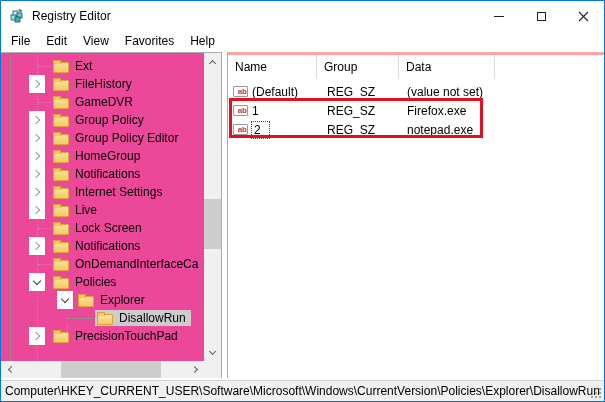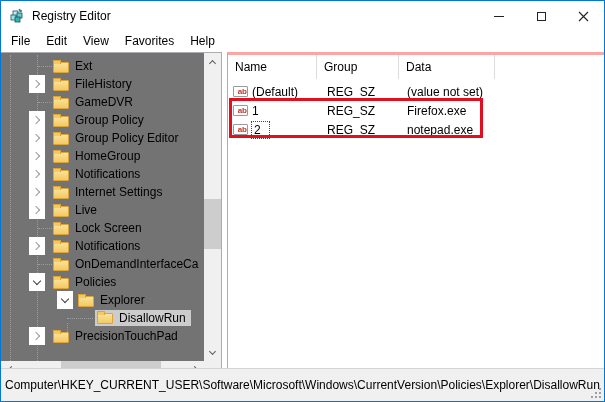--- a/index.html
+++ b/index.html
@@ -15,41 +15,41 @@
   #caption-buttons { margin-left:auto; display:flex; height:100%; }
   .cap-btn { width:42px; height:100%; display:flex; align-items:center; justify-content:center; }
   .min-glyph { width:10px; height:1px; background:#222; display:block; }
   .max-glyph { width:9px; height:9px; border:1px solid #222; display:block; }
   
   #menubar { position:absolute; top:30px; left:0; right:0; height:21px; display:flex; align-items:center; padding-left:2px; background:#fff; }
   .menu-item { padding:0 8px; line-height:21px; font-size:12px; }
   
   #main { position:absolute; top:51px; left:0; right:0; bottom:23px; background:#fff; }
   
-  #left-pane { position:absolute; left:0; top:0; width:221px; bottom:0; background:#737373; border-top:1px solid #abadb3; border-right:1px solid #abadb3; }
+  #left-pane { position:absolute; left:0; top:0; width:221px; bottom:0; background:#ec4899; border-top:1px solid #abadb3; border-right:1px solid #abadb3; }
   #tree { position:absolute; left:0; top:0; right:17px; bottom:17px; overflow:hidden; padding-top:4px; }
   .guide { position:absolute; border-left:1px dotted #9c9c9c; width:0; }
   #guide-1 { left:9px;  top:2px; bottom:0; }
   #guide-2 { left:36px; top:2px; bottom:0; }
   #guide-3 { left:66px; top:270px; height:13px; }
   .trow { position:relative; height:18px; display:flex; align-items:center; white-space:nowrap; }
   .chevbox { position:absolute; left:28px; top:0; width:16px; height:18px; display:flex; align-items:center; justify-content:center; background:#fff; }
   .lv3 > .chevbox { left:56px; }
   .chev { width:6px; height:6px; border-right:1.4px solid #9a9a9a; border-bottom:1.4px solid #9a9a9a; transform:rotate(-45deg); margin-left:-3px; }
   .expanded > .chevbox .chev { border-color:#3f3f3f; transform:rotate(45deg); margin-left:0; margin-top:-3px; }
   .leaf.lv2::before { content:''; position:absolute; left:37px; top:9px; width:16px; border-top:1px dotted #9c9c9c; }
   .leaf.lv4::before { content:''; position:absolute; left:66px; top:9px; width:26px; border-top:1px dotted #9c9c9c; }
   .folder { position:relative; width:16px; height:11px; flex:none;
     background:linear-gradient(#fbe29b,#f3c964); border:1px solid #dfa437; border-radius:1px; margin-top:2px; }
   .folder::before { content:''; position:absolute; top:-3px; left:-1px; width:6px; height:3px;
     background:#f3c964; border:1px solid #dfa437; border-bottom:none; border-radius:1px 1px 0 0; }
   .lv2 > .folder { margin-left:52px; }
   .lv3 > .folder { margin-left:77px; }
   .tlabel { margin-left:6px; }
-  .sel-wrap { display:flex; background:#cccccc; margin-left:94px; padding:1px 5px 1px 2px; }
+  .sel-wrap { display:flex; align-items:center; background:#cccccc; margin-left:94px; padding:1px 5px 1px 2px; }
   .sel-wrap .folder { margin-left:0; }
   
   .sb-arrow { position:absolute; display:flex; align-items:center; justify-content:center; background:#f0f0f0; }
   .sb-chev { width:5px; height:5px; border-right:1.3px solid #5c5c5c; border-bottom:1.3px solid #5c5c5c; display:block; }
   #vsb { position:absolute; right:0; top:0; width:17px; bottom:17px; background:#f0f0f0; }
   #vsb-up   { top:0; left:0; right:0; height:17px; }
   #vsb-up .sb-chev { transform:rotate(-135deg); margin-top:3px; }
   #vsb-down { bottom:0; left:0; right:0; height:17px; }
   #vsb-down .sb-chev { transform:rotate(45deg); margin-bottom:3px; }
   #vsb-thumb { position:absolute; left:0; right:0; top:146px; height:50px; background:#cdcdcd; }
@@ -69,21 +69,21 @@
   .lrow { display:flex; align-items:center; height:19px; }
   .cell-name { width:89px; display:flex; align-items:center; }
   .cell-type { width:82px; padding-left:10px; }
   .cell-data { flex:1; padding-left:8px; }
   .abicon { margin-left:5px; width:15px; height:11px; flex:none; border:1px solid #9a9a9a; border-radius:1px; background:#fff;
     color:#c0392b; font-weight:bold; font-size:8px; line-height:9px; text-align:right; letter-spacing:0; }
   .name-text { margin-left:4px; }
   .focus-rect { outline:1px dotted #444; padding:1px 8px 1px 2px; }
   #annotation-box { position:absolute; left:1px; top:43px; width:254px; height:40px; border:3px solid #e01020; pointer-events:none; }
   
-  #statusbar { position:absolute; left:0; right:0; bottom:0; height:33px; background:#f0f0f0; border-top:1px solid #d4d4d4; display:flex; align-items:center; }
+  #statusbar { position:absolute; left:0; right:0; bottom:0; height:21px; background:#f0f0f0; border-top:1px solid #d4d4d4; display:flex; align-items:center; }
   #status-text { padding-left:4px; font-size:12px; white-space:nowrap; }
   #resize-grip { position:absolute; right:1px; bottom:1px; }
 </style>
 </head>
 <body>
 
 <div id="window">
 
   <div id="titlebar">
     <svg id="app-icon" viewBox="0 0 16 16">

